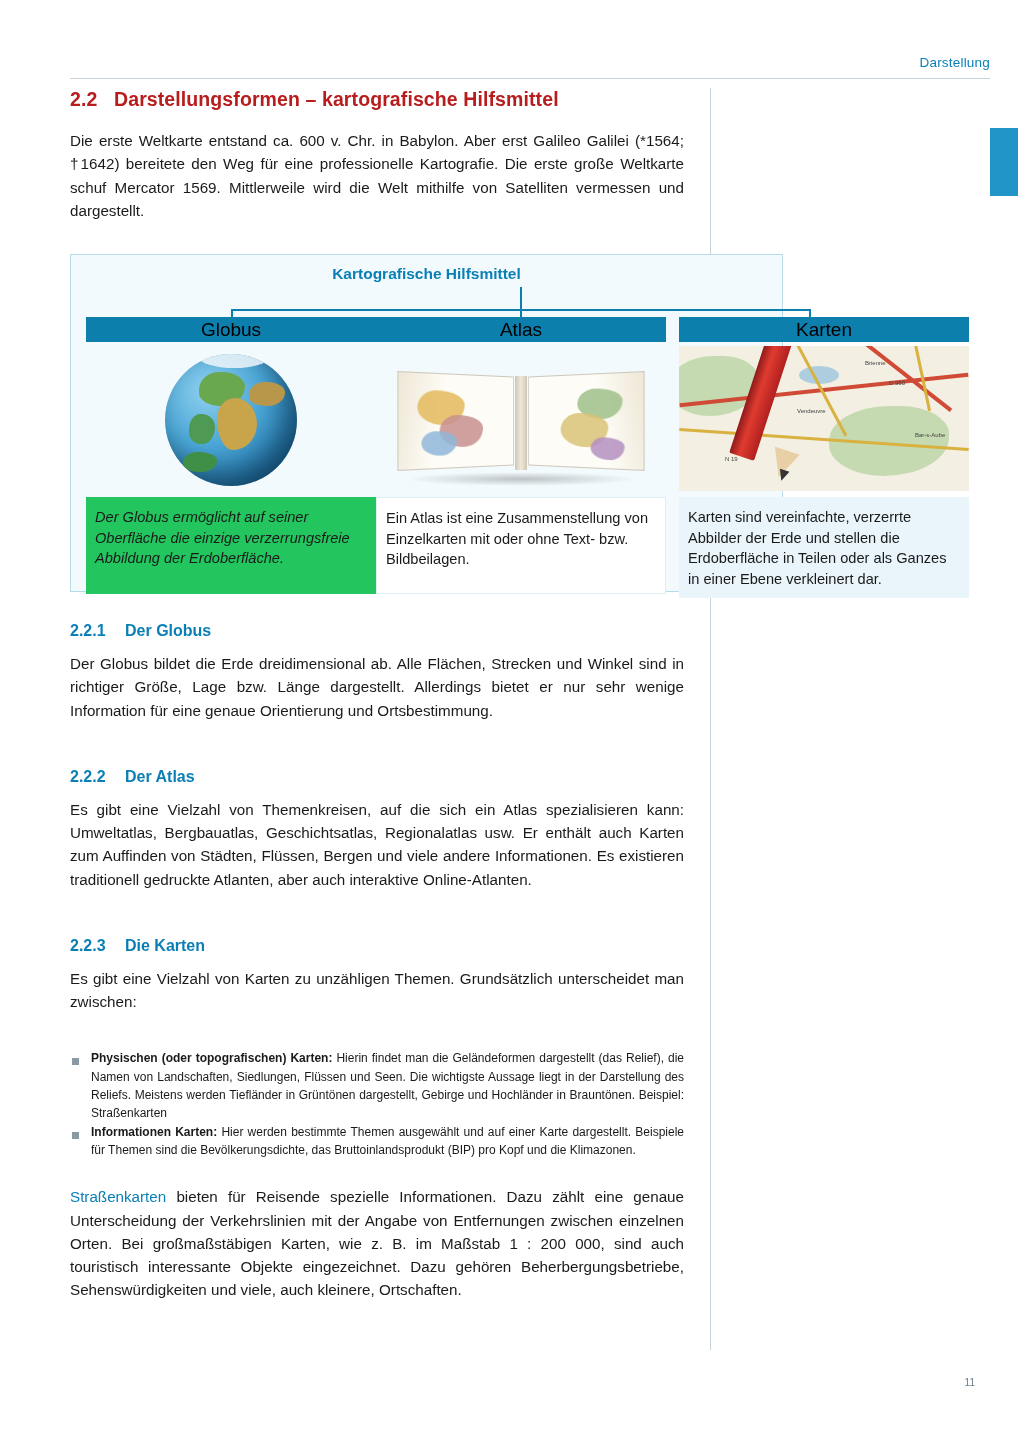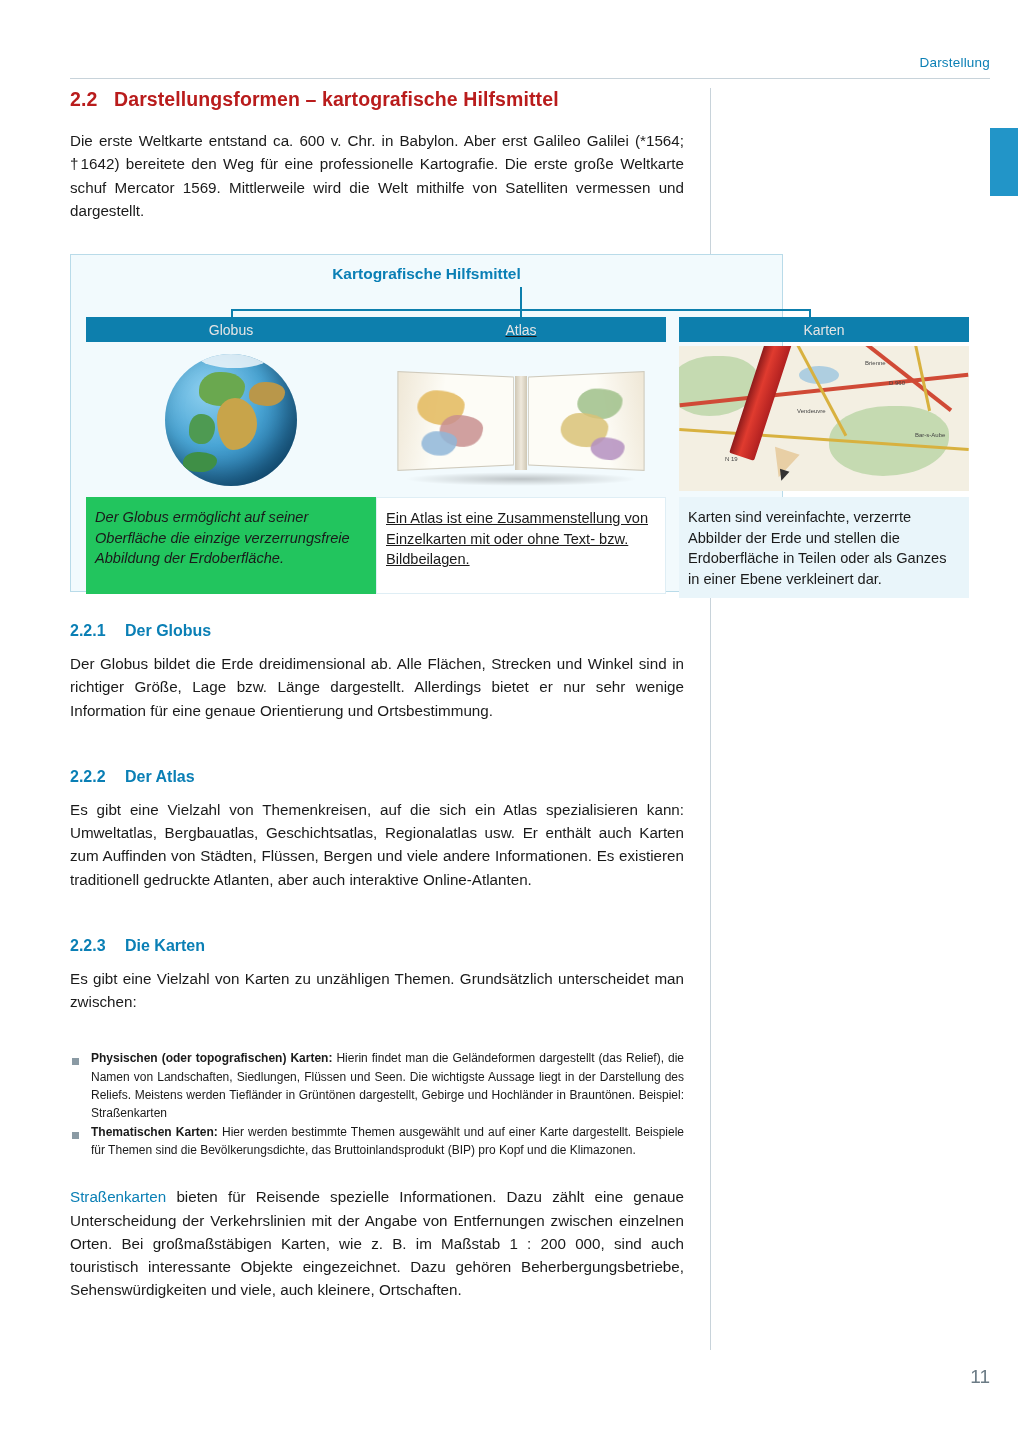--- a/index.html
+++ b/index.html
@@ -127,27 +127,27 @@
   .connector {
     position: absolute;
     background: #0d7fad;
   }
   .col {
     position: absolute;
     top: 62px;
     width: 290px;
   }
   .col.c1 { left: 15px; }
-  .col.c2 { left: 305px; text-decoration: underline; }
+  .col.c2 { left: 305px; }
   .col.c3 { left: 608px; }
   .col-head {
     height: 25px;
     background: #0d7fad;
-    color: #e5e5e5;
-    font-size: 14px;
+    color: #000000;
+    font-size: 19px;
     display: flex;
     align-items: center;
     justify-content: center;
   }
   .col-img {
     height: 145px;
     margin-top: 4px;
     position: relative;
     overflow: hidden;
     background: transparent;
@@ -314,23 +314,23 @@
     width: 7px;
     height: 7px;
     background: #8a9aa4;
   }
   .bold { font-weight: bold; }
   .linklike { color: #0a7fb5; }
 
   
   .page-number {
     position: absolute;
-    right: 28px;
+    right: 43px;
     bottom: 52px;
-    font-size: 19px;
+    font-size: 10px;
     color: #6b7b85;
   }
 </style>
 </head>
 <body>
 
 <div class="page">
 
   <div class="running-head">Darstellung</div>
   <div class="header-rule"></div>
@@ -436,21 +436,21 @@
     </h2>
     <p class="body">Es gibt eine Vielzahl von Karten zu unzähligen Themen. Grundsätzlich unterscheidet man zwischen:</p>
 
     <div class="gap-md"></div>
 
     <ul class="bullets">
       <li>
         <span class="bold">Physischen (oder topografischen) Karten:</span><span> Hierin findet man die Geländeformen dargestellt (das Relief), die Namen von Landschaften, Siedlungen, Flüssen und Seen. Die wichtigste Aussage liegt in der Darstellung des Reliefs. Meistens werden Tiefländer in Grüntönen dargestellt, Gebirge und Hochländer in Brauntönen. Beispiel: Straßenkarten</span>
       </li>
       <li>
-        <span class="bold">Thematischen Karten:</span><span> Hier werden bestimmte Themen ausgewählt und auf einer Karte dargestellt. Beispiele für Themen sind die Bevölkerungsdichte, das Bruttoinlandsprodukt (BIP) pro Kopf und die Klimazonen.</span>
+        <span class="bold">Informationen Karten:</span><span> Hier werden bestimmte Themen ausgewählt und auf einer Karte dargestellt. Beispiele für Themen sind die Bevölkerungsdichte, das Bruttoinlandsprodukt (BIP) pro Kopf und die Klimazonen.</span>
       </li>
     </ul>
 
     <div class="gap-md"></div>
 
     <p class="body">
       <span class="linklike">Straßenkarten</span><span> bieten für Reisende spezielle Informationen. Dazu zählt eine genaue Unterscheidung der Verkehrslinien mit der Angabe von Entfernungen zwischen einzelnen Orten. Bei großmaßstäbigen Karten, wie z. B. im Maßstab 1 : 200 000, sind auch touristisch interessante Objekte eingezeichnet. Dazu  gehören Beherbergungsbetriebe, Sehenswürdigkeiten und viele, auch kleinere, Ortschaften.</span>
     </p>
   </div>
 

